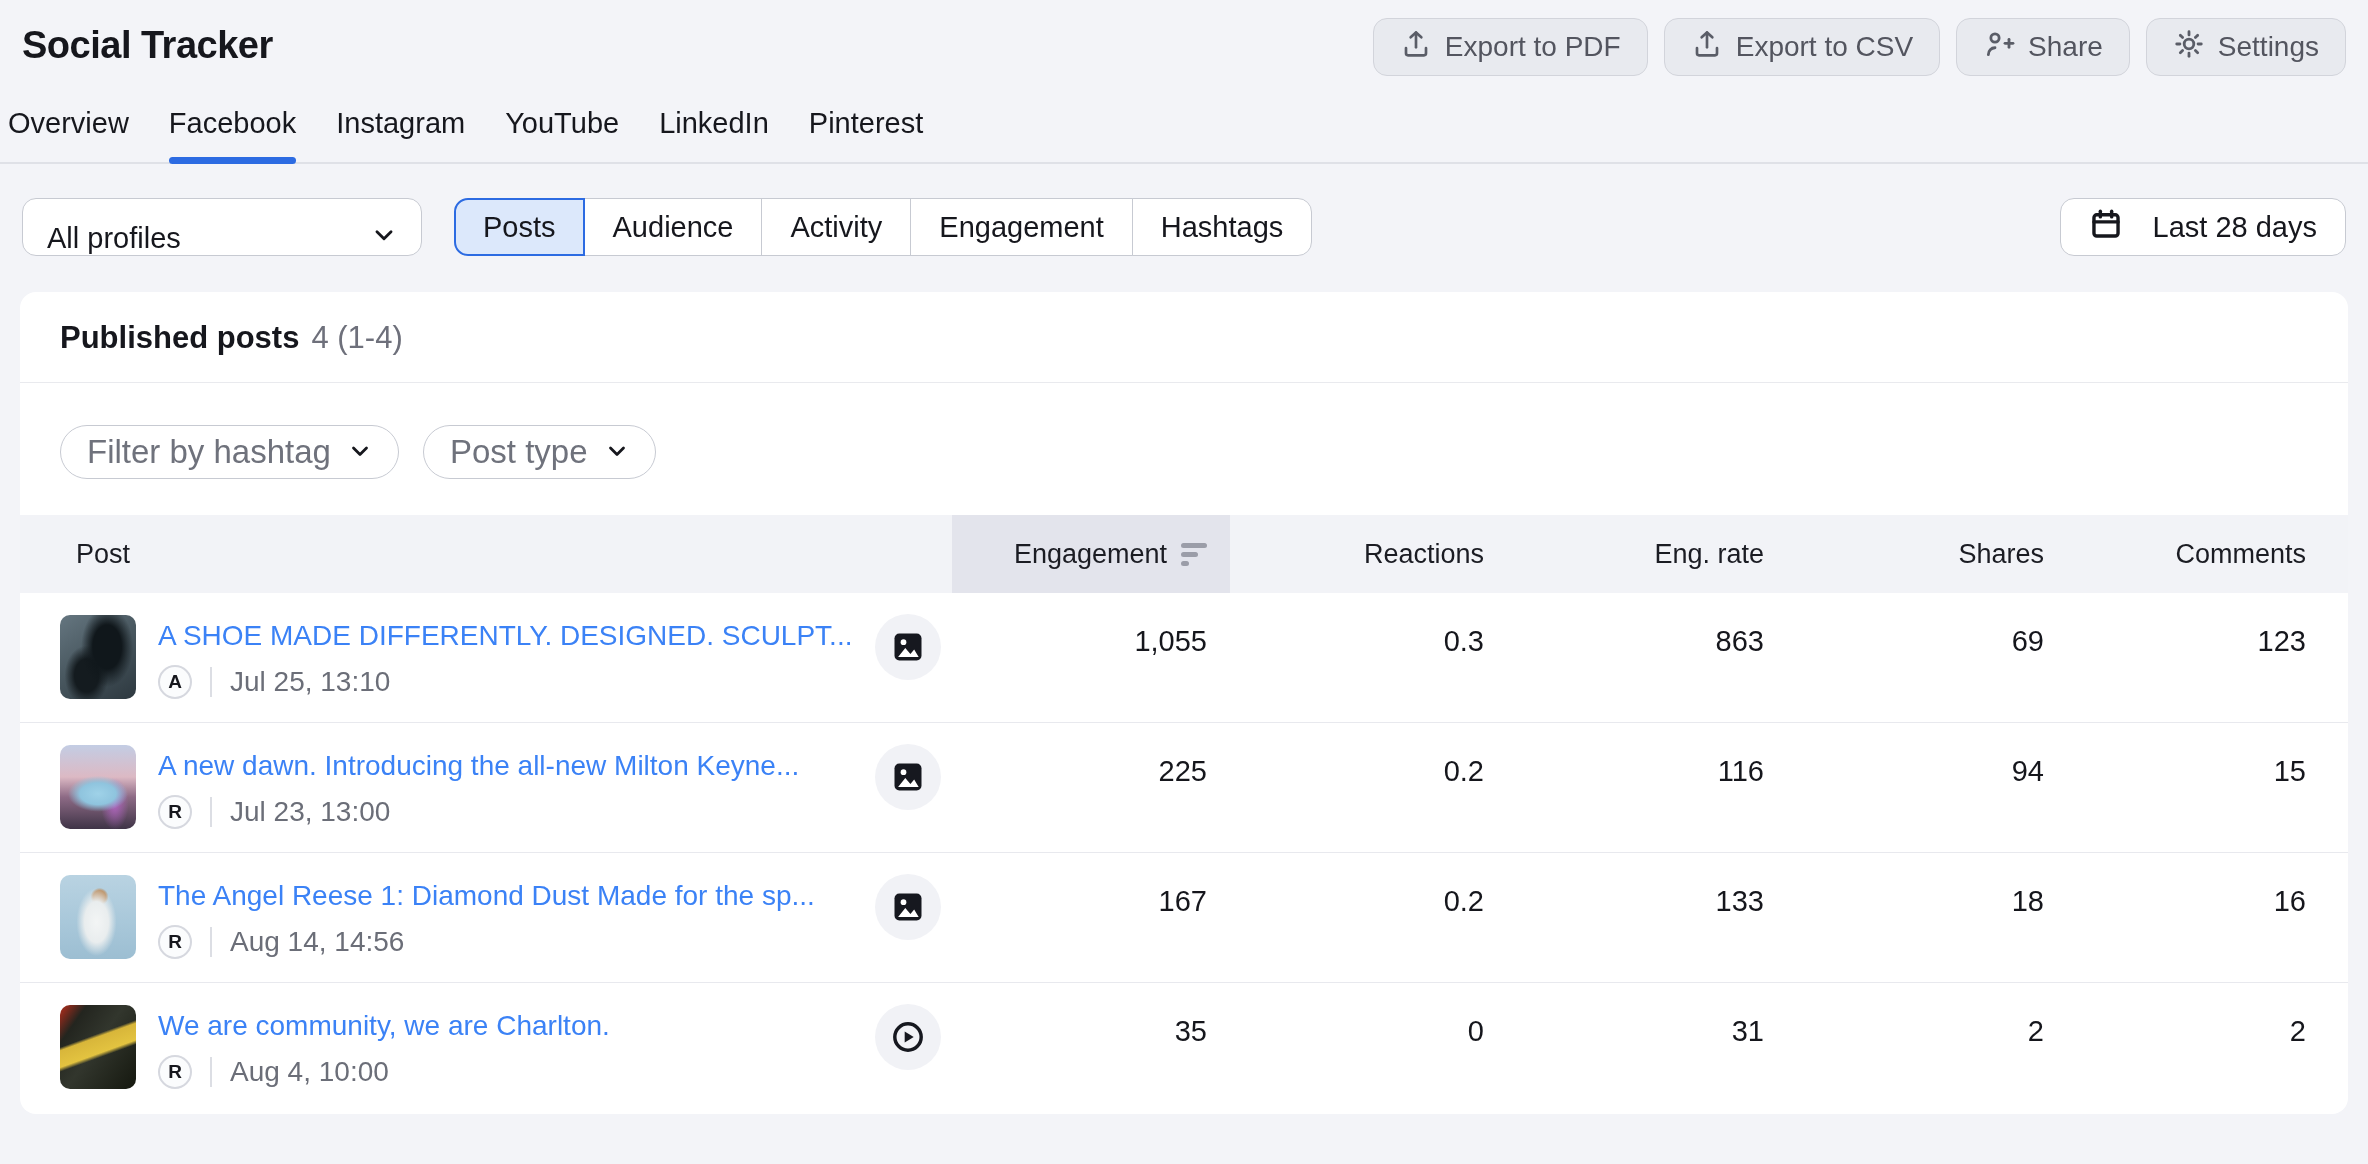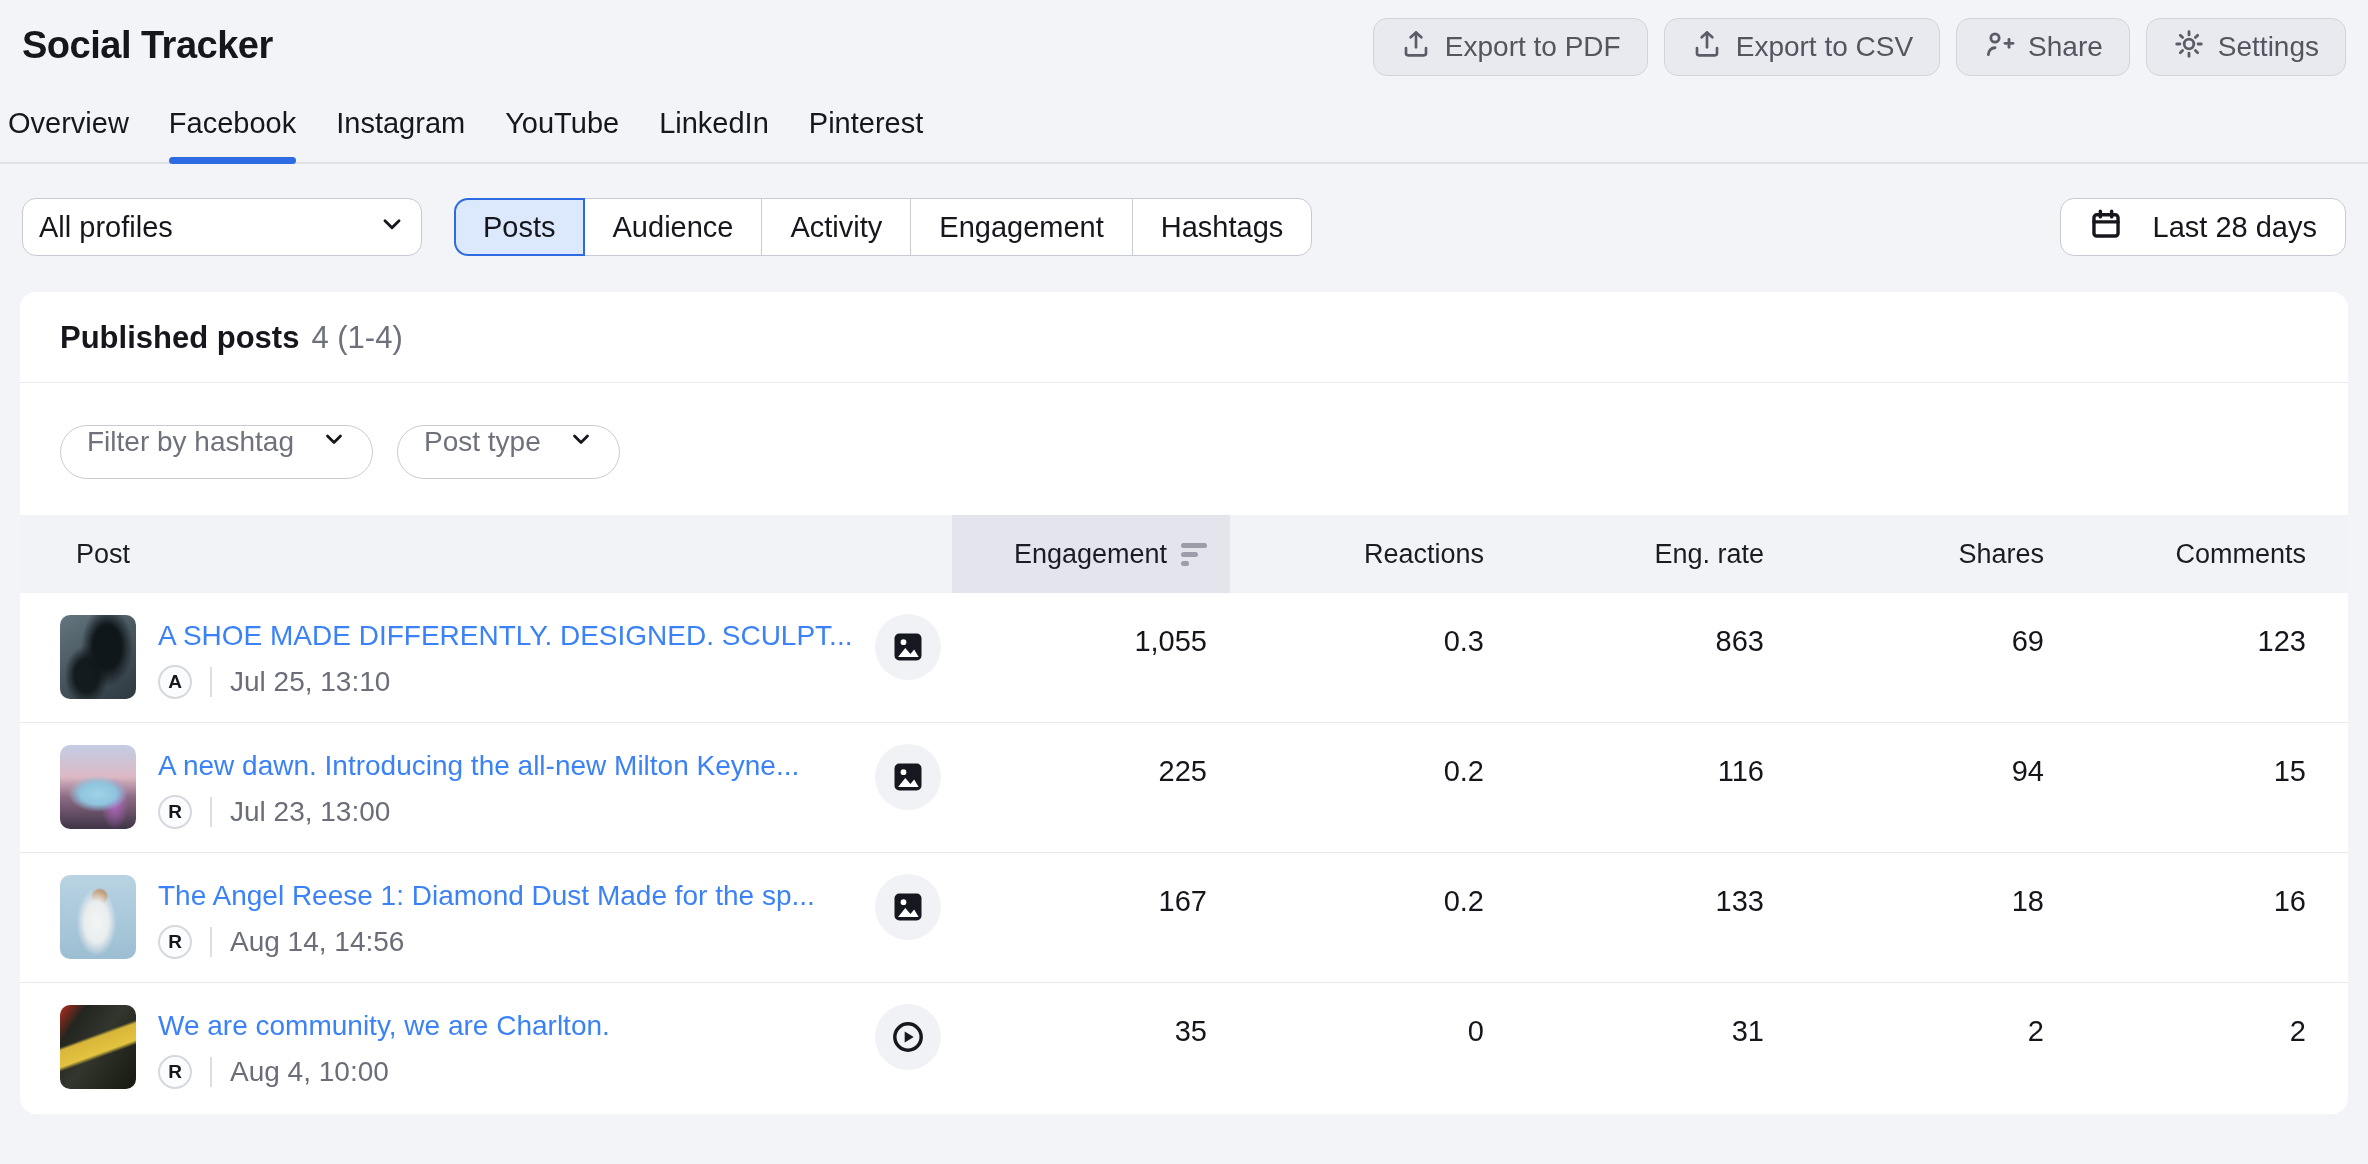--- a/index.html
+++ b/index.html
@@ -27,21 +27,21 @@
   .tab { font-size:29px; color:#16171d; padding-bottom:22px; position:relative; cursor:pointer; }
   .tab.active::after {
     content:""; position:absolute; left:0; right:0; bottom:-2px; height:7px;
     background:#2c6be2; border-radius:4px;
   }
 
   
   .filter-row { display:flex; align-items:center; padding:0 22px; margin-top:34px; }
   .profile-select {
     width:400px; height:58px; background:#fff; border:1px solid #c7cad2; border-radius:14px;
-    display:flex; align-items:center; justify-content:space-between; padding:0 16px;
+    display:flex; align-items:flex-end; justify-content:space-between; padding:0 24px;
     font-size:29px; color:#16171d; cursor:pointer;
   }
   .profile-select svg { width:26px; height:26px; }
   .segmented { display:flex; margin-left:24px; }
   .seg-btn {
     height:58px; padding:0 28px; display:flex; align-items:center;
     background:#fff; border:1px solid #c7cad2; margin-left:-1px;
     font-size:29px; color:#16171d; cursor:pointer; position:relative;
   }
   .seg-btn:first-child { border-radius:14px 0 0 14px; margin-left:8px; }
@@ -62,23 +62,23 @@
   .card {
     margin:36px 20px 0 20px; background:#fff; border-radius:16px;
     height:822px; overflow:hidden;
   }
   .card-header { padding:28px 40px 26px 40px; border-bottom:1px solid #e9eaee; display:flex; align-items:baseline; gap:12px; }
   .card-title { font-size:31px; font-weight:700; color:#16171d; }
   .card-count { font-size:31px; color:#6e707b; }
 
   .chips-row { padding:42px 40px 36px 40px; display:flex; gap:24px; }
   .chip {
-    height:54px; padding:0 26px; display:flex; align-items:flex-start; gap:28px;
+    height:54px; padding:0 26px; display:flex; align-items:center; gap:17px;
     border:1px solid #c7cad2; border-radius:28px; background:#fff;
-    font-size:28px; color:#6f727c; cursor:pointer;
+    font-size:33px; color:#6f727c; cursor:pointer;
   }
   .chip svg { width:24px; height:24px; }
 
   
   .grid-row { display:grid; grid-template-columns:1fr 278px 254px 280px 280px 304px; }
   .thead { background:#f2f3f7; height:78px; }
   .th { font-size:27px; color:#1b1c23; display:flex; align-items:center; justify-content:flex-end; }
   .th-post { justify-content:flex-start; padding-left:56px; }
   .th-engagement { background:#e3e4ec; gap:14px; padding-right:23px; cursor:pointer; }
   .th-comments { padding-right:42px; }

